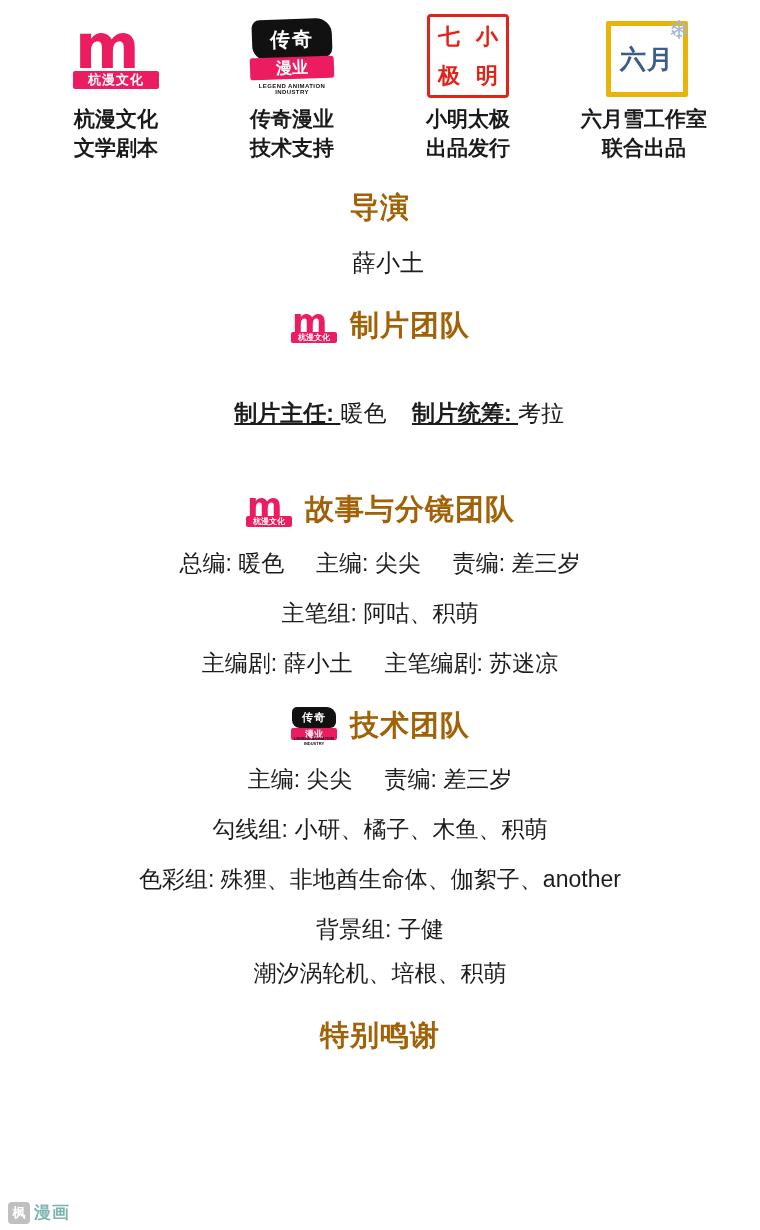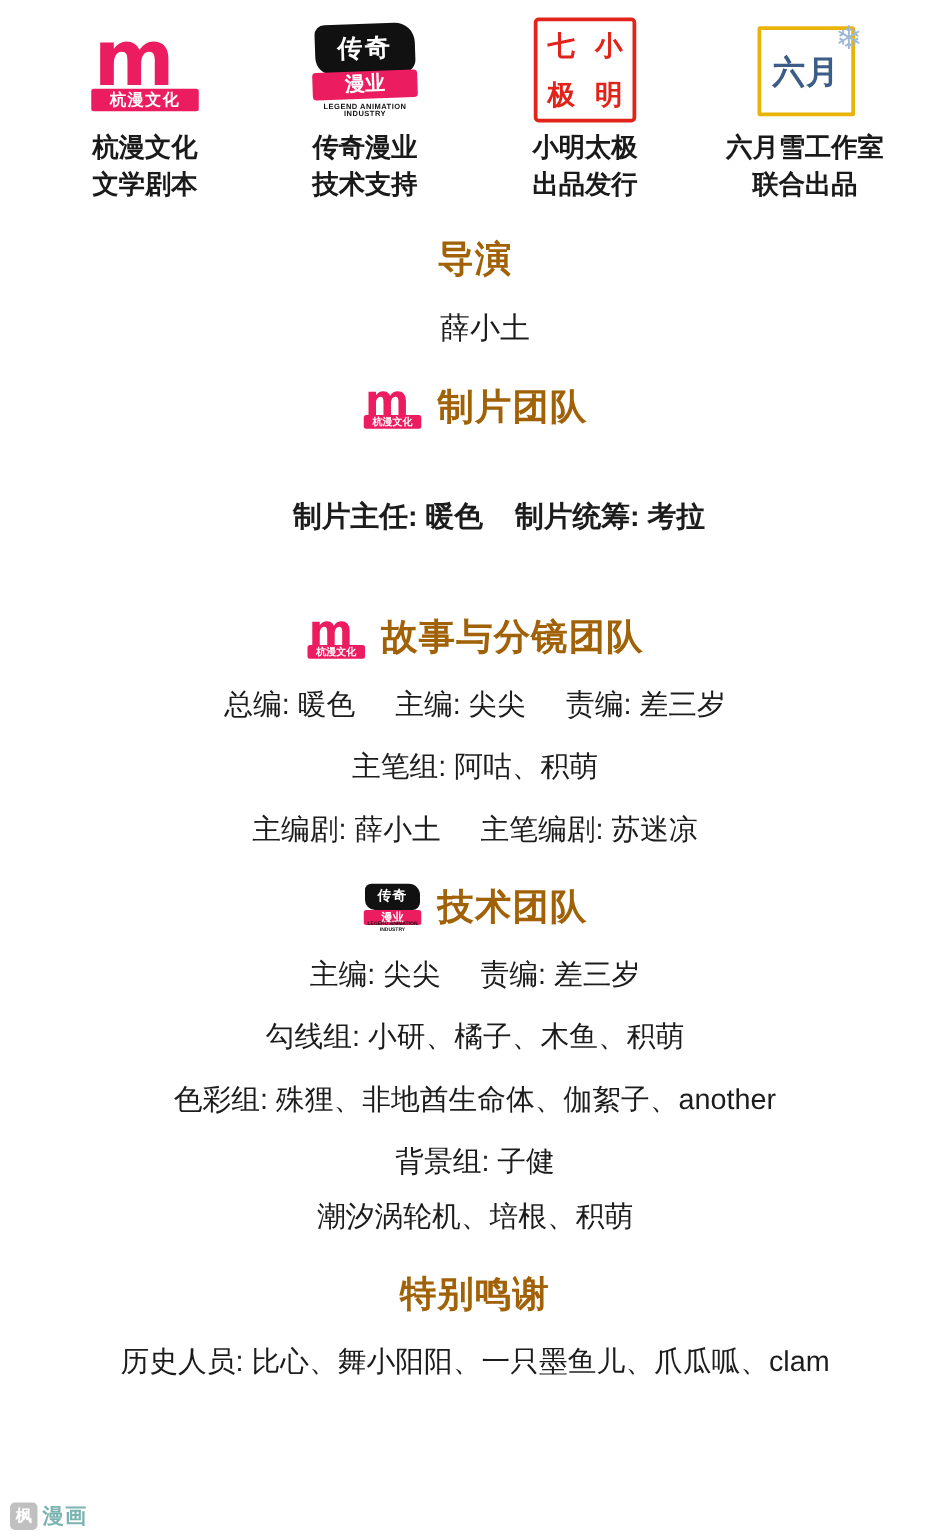--- a/index.html
+++ b/index.html
@@ -146,21 +146,21 @@
 
   
   .logo-snow {
     width: 92px; height: 78px;
     position: relative;
   }
   .logo-snow .frame {
     position: absolute;
     left: 8px; top: 4px;
     width: 72px; height: 66px;
-    border: 3px solid #eab308;
+    border: 5px solid #eab308;
     border-radius: 2px;
     color: #3b5d87;
     font-size: 26px;
     font-weight: bold;
     display: flex;
     align-items: center;
     justify-content: center;
     letter-spacing: 1px;
     font-family: "DejaVu Serif", "Liberation Serif", serif;
     background: rgba(255,255,255,0.2);
@@ -255,22 +255,22 @@
   
   .credit-line {
     font-size: 23px;
     line-height: 34px;
     color: #1c1c1c;
     text-align: center;
     margin-top: 16px;
     white-space: pre;
   }
   .credit-line.tight { margin-top: 10px; }
-  .credit-line .role { font-weight: bold; }
-  .credit-line .names { font-weight: bold; }
+  .credit-line .role { font-weight: bold; text-decoration: underline; }
+  .credit-line .names { font-weight: normal; }
 
   .director-name {
     font-size: 24px;
     line-height: 34px;
     margin-top: 18px;
     text-align: center;
     color: #1c1c1c;
     padding-left: 16px;
   }
 
@@ -403,21 +403,20 @@
     <div class="credit-line">勾线组: 小研、橘子、木鱼、积萌</div>
     <div class="credit-line">色彩组: 殊狸、非地酋生命体、伽絮子、another</div>
     <div class="credit-line">背景组: 子健</div>
     <div class="credit-line tight">潮汐涡轮机、培根、积萌</div>
   </div>
 
   <div class="section">
     <div class="section-head">
       <div class="section-title">特别鸣谢</div>
     </div>
-    <div class="credit-line">历史人员: 比心、舞小阳阳、一只墨鱼儿、爪瓜呱、clam</div>
   </div>
 
   <div class="watermark">
     <div class="wm-icon">枫</div>
     <div class="wm-text">漫画</div>
   </div>
 
 </div>
 
 </body></html>

